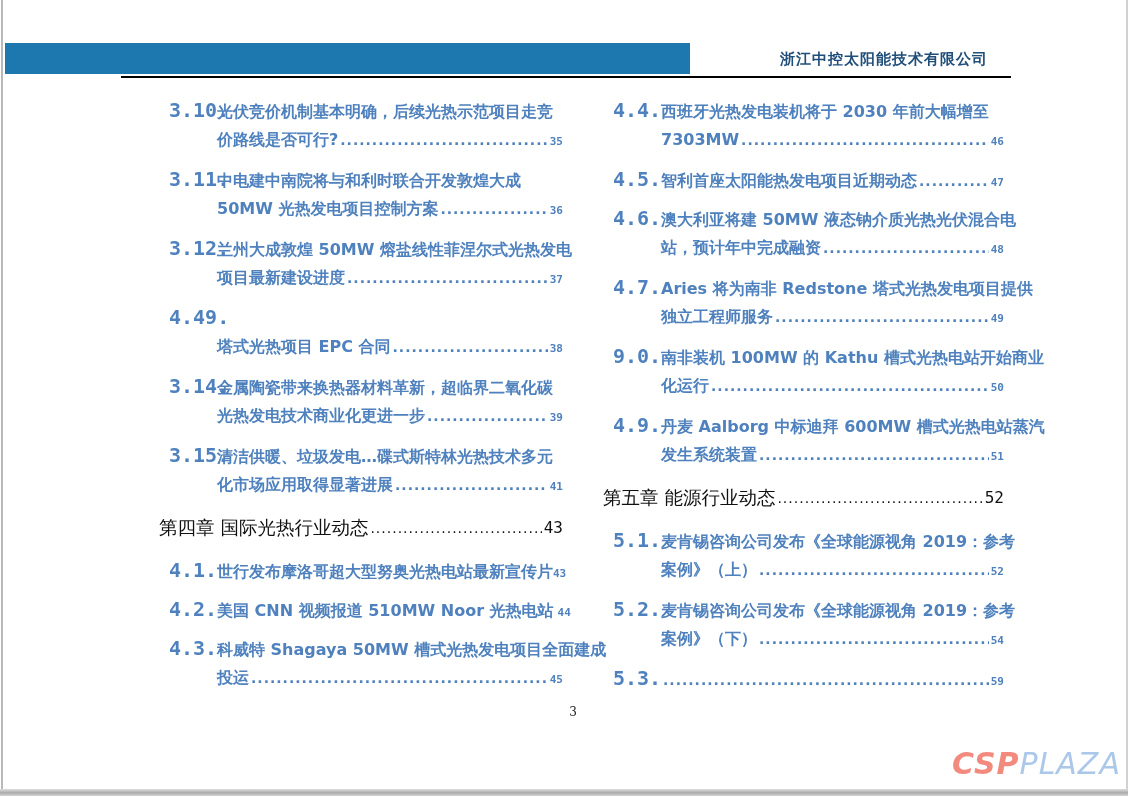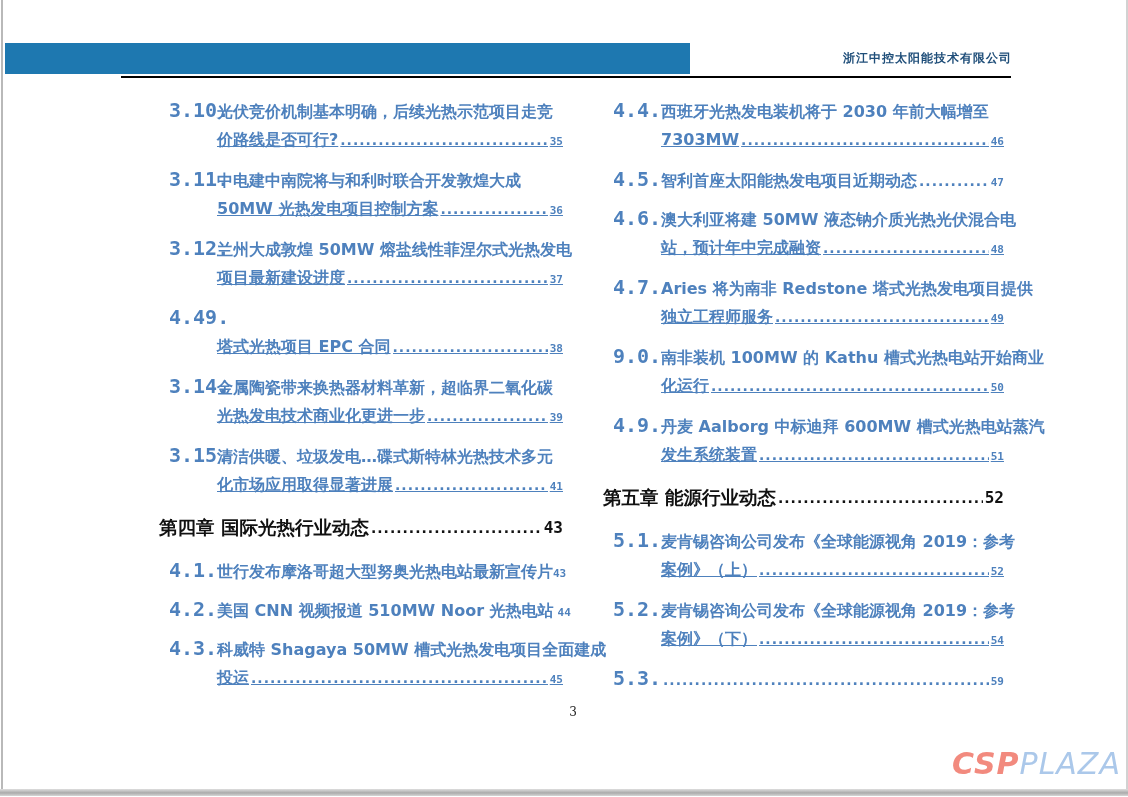--- a/index.html
+++ b/index.html
@@ -11,39 +11,39 @@
   .page { position:absolute; inset:0; background:#fff; }
 
   
   .edge-left   { position:absolute; left:1px; top:0; bottom:8px; width:2px; background:#b9b9b9; }
   .edge-right  { position:absolute; right:0; top:0; bottom:8px; width:2px; background:#d2d2d2; }
   .edge-bottom { position:absolute; left:0; right:0; top:789px; height:7px;
                  background:linear-gradient(to bottom,#dedede,#ababab 55%,#d6d6d6); }
 
   
   .header-bar { position:absolute; left:5px; top:43px; width:685px; height:31px; background:var(--bar,#1e78b0); }
-  .company    { position:absolute; top:50px; left:780px; width:232px; text-align:right;
-                font-size:12px; font-weight:bold; color:var(--navy,#1f4e79); letter-spacing:1px; white-space:nowrap; }
+  .company    { position:absolute; top:50px; left:780px; width:232px; text-align:left;
+                font-size:15px; font-weight:bold; color:var(--navy,#1f4e79); letter-spacing:1px; white-space:nowrap; }
   .header-rule{ position:absolute; left:121px; top:76px; width:890px; border-top:2px solid #000; }
 
   
   .toc-col { position:absolute; top:95px; display:flex; flex-direction:column; }
   .toc-col.left  { left:159px; width:404px; }
   .toc-col.right { left:603px; width:401px; }
 
   .toc-line { display:flex; align-items:baseline; height:30px; line-height:30px; white-space:nowrap; }
   .toc-entry { color:var(--blue,#4e81bd); font-weight:bold; font-size:16px; margin-bottom:9px; }
   .toc-entry .num { flex:none; width:48px; margin-left:10px; font-family:"DejaVu Sans Mono",monospace; font-size:20px; }
-  .toc-entry .row2 { padding-left:58px;text-decoration:underline; }
+  .toc-entry .row2 { padding-left:58px; }
   .txt  { flex:none; }
   .dots { flex:1 1 0; min-width:0; overflow:hidden; letter-spacing:1px; margin:0 2px; font-size:14px; }
   .pg   { flex:none; font-family:"DejaVu Sans Mono",monospace; font-size:11px; }
 
   .toc-chapter { display:flex; align-items:flex-start; height:30px; line-height:30px; white-space:nowrap;
-                 color:#111; font-weight:bold; font-size:18.5px; margin:4px 0 12px 0; }
+                 color:#111; font-weight:normal; font-size:18.5px; margin:4px 0 12px 0; }
   .toc-chapter .pg { font-size:16px; }
 
   
   .page-num { position:absolute; left:560px; top:705px; width:26px; text-align:center;
               font-size:12px; color:#222; font-family:"DejaVu Serif",serif; }
   .logo { position:absolute; top:746px; left:952px; font-style:italic; font-weight:bold;
           font-size:30px; letter-spacing:1px; white-space:nowrap;
           font-family:"DejaVu Sans",sans-serif; }
   .logo .csp   { color:var(--salmon,#f28a7e); font-weight:800; }
   .logo .plaza { color:var(--lightblue,#abc8ea); font-weight:500; }

